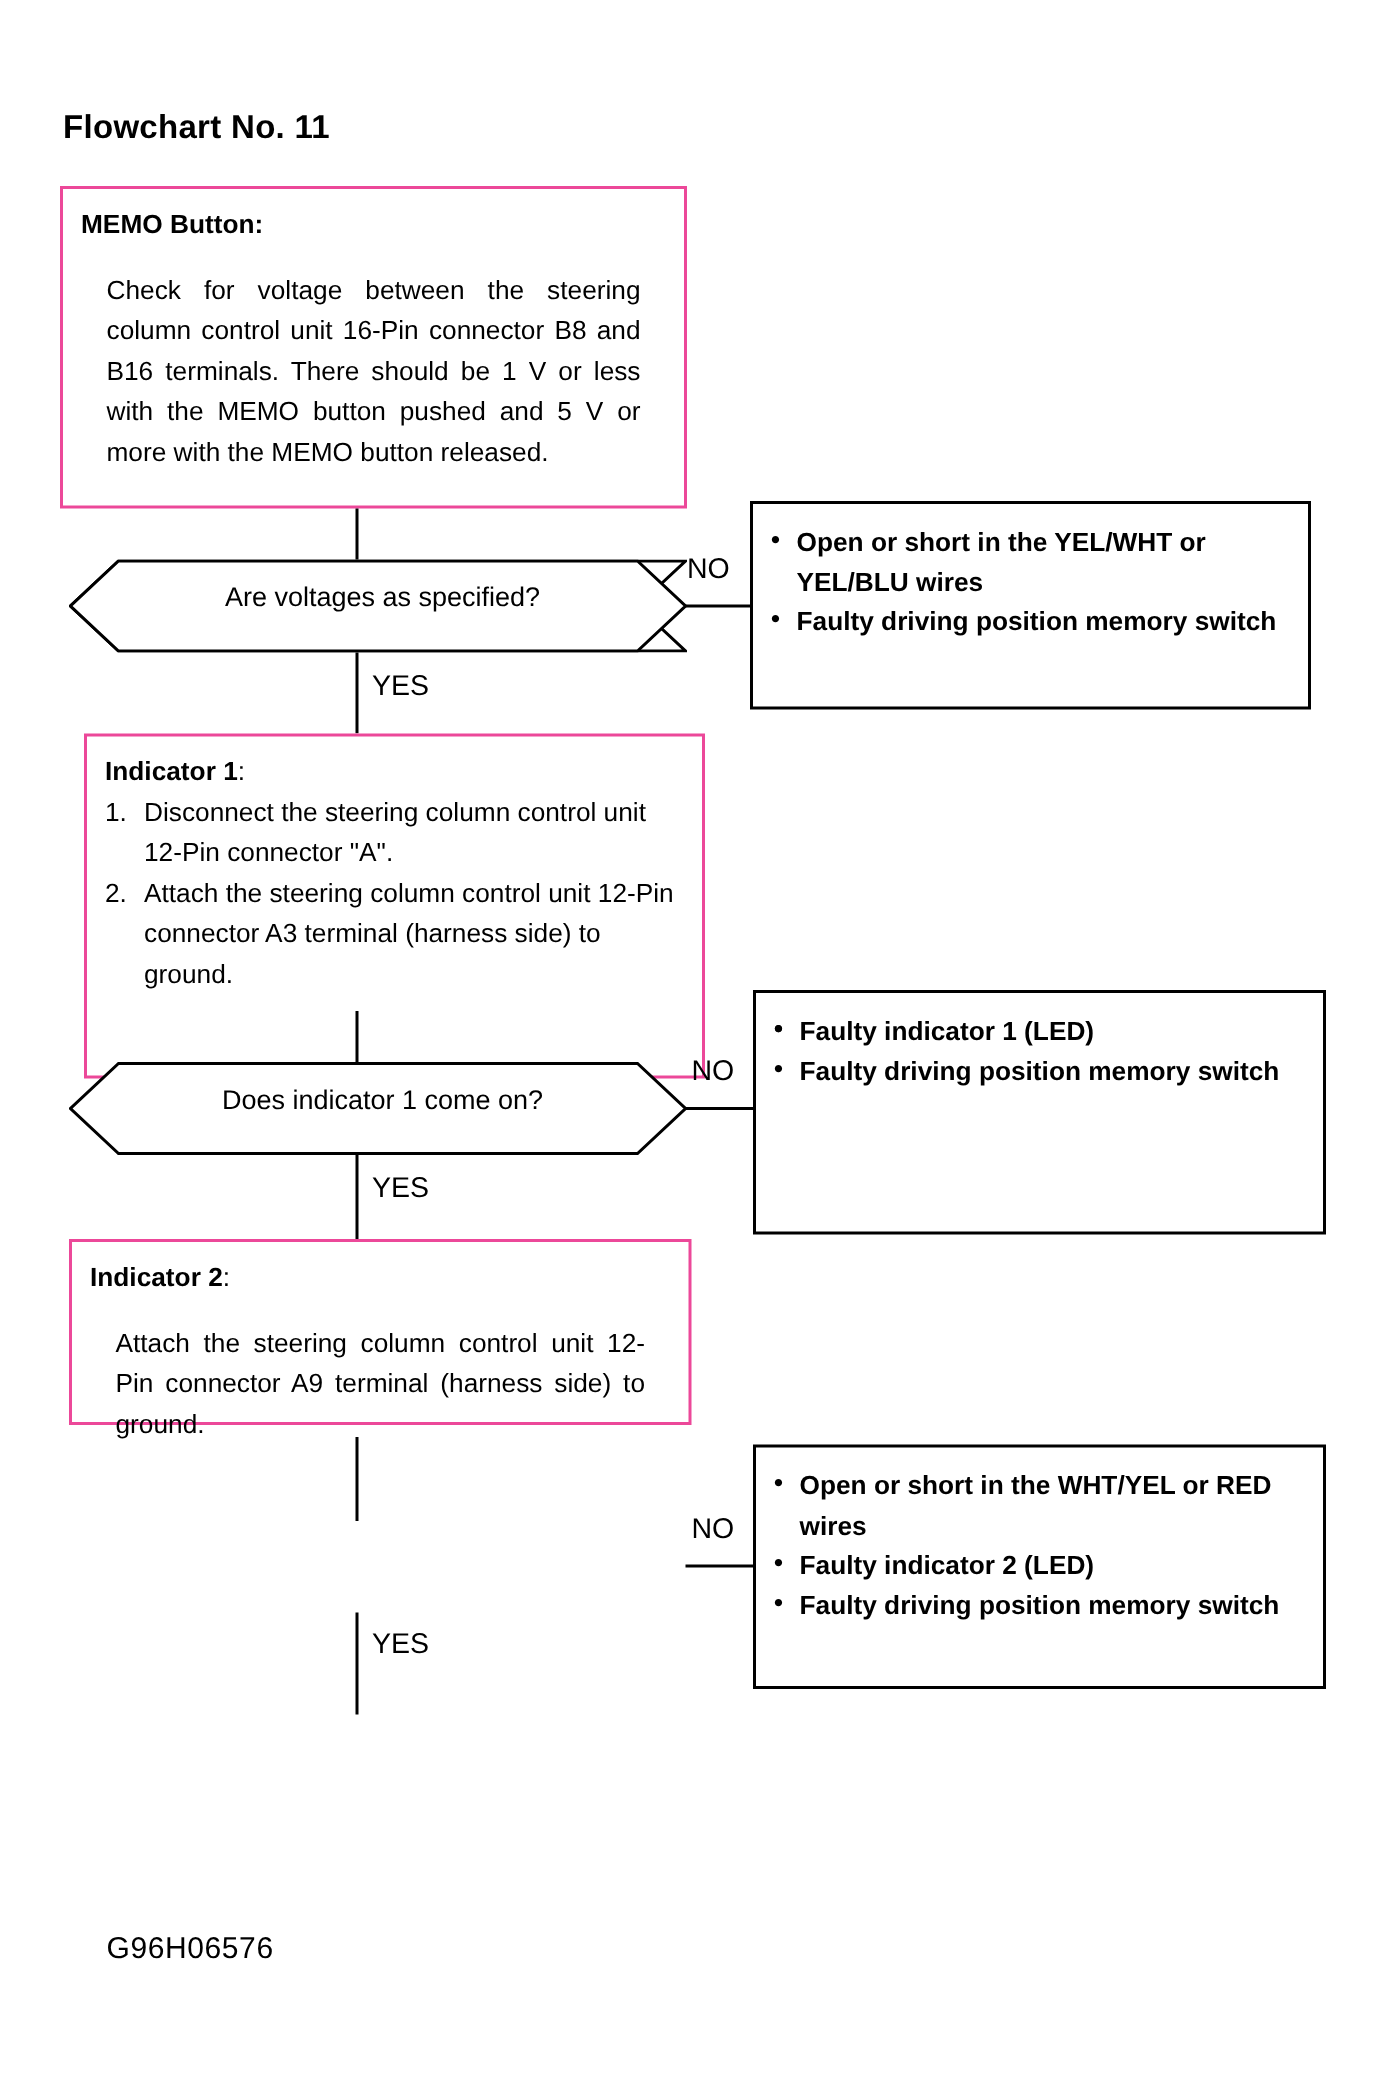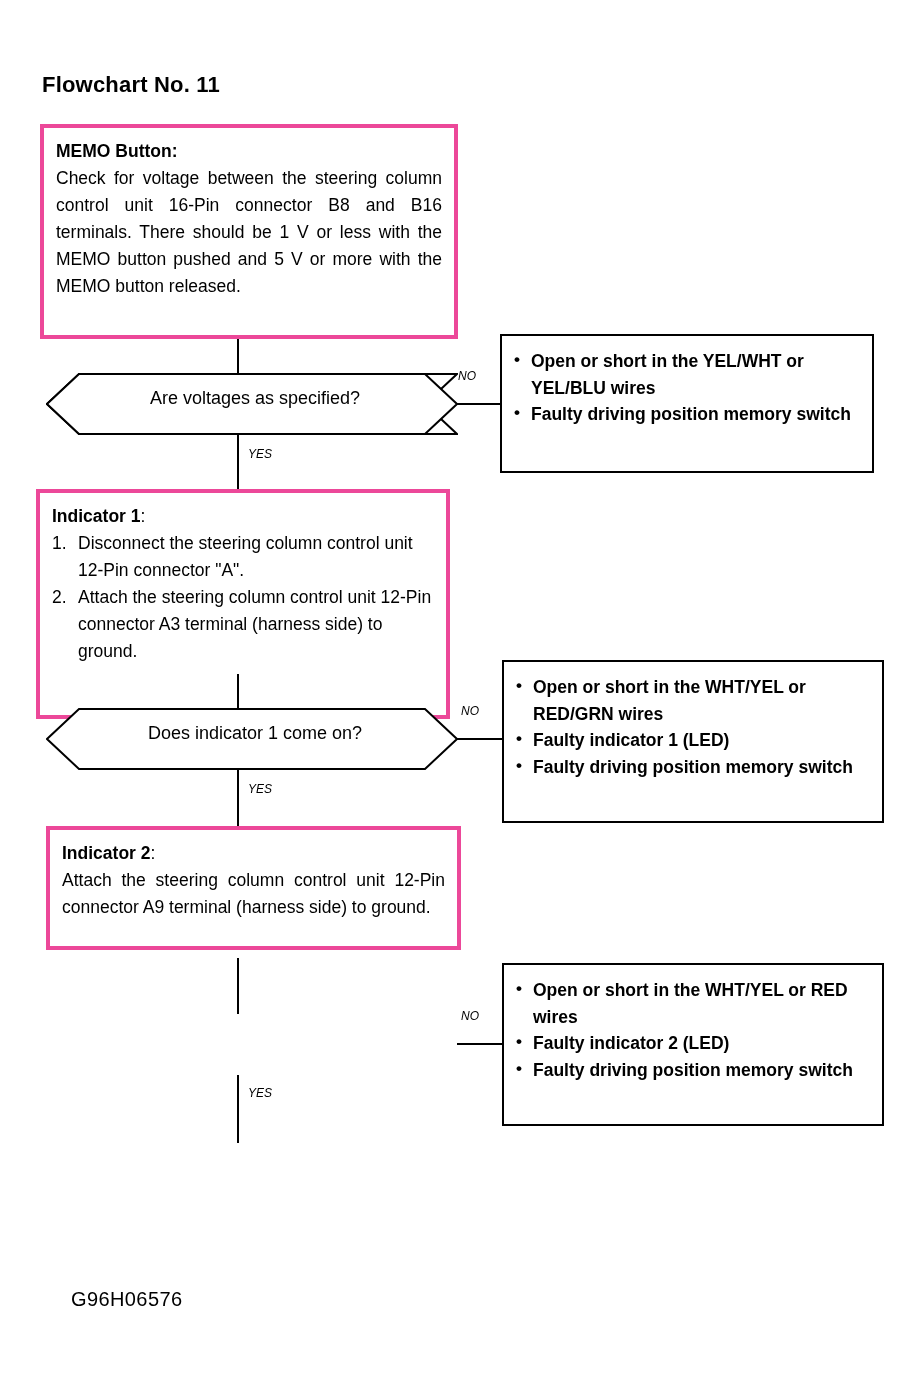--- a/index.html
+++ b/index.html
@@ -39,34 +39,34 @@
     font-size: 20px;
     font-weight: normal;
     letter-spacing: 0.4px;
     white-space: nowrap;
     margin-left: 29px;
   }
 
   
   .proc-box {
     position: absolute;
-    border: 4px solid #ec4899;
+    border: 2px solid #ec4899;
     background: #fff;
     box-sizing: border-box;
     padding: 10px 12px 8px 12px;
     font-size: 17.5px;
     line-height: 27px;
   }
   .proc-box .head {
     font-weight: bold;
     display: block;
   }
   .proc-box .head .plain { font-weight: normal; }
   .proc-box p {
-    margin: 0;
+    margin: 17px;
     text-align: justify;
     text-align-last: left;
   }
   .proc-box.bold-body { font-weight: bold; }
   .proc-box.bold-body p { text-align: justify; text-align-last: left; }
 
   
   .num-list { margin: 0; padding: 0; list-style: none; }
   .num-list li {
     position: relative;
@@ -135,23 +135,22 @@
     width: 2px;
     background: #000;
   }
   .hline {
     position: absolute;
     height: 2px;
     background: #000;
   }
   .branch-label {
     position: absolute;
-    font-size: 12px;
+    font-size: 19px;
     white-space: nowrap;
-    font-style: italic;
   }
 </style>
 </head>
 <body>
 
 <div id="page">
 
   <div class="chart-title">Flowchart No. 11</div>
 
   <div class="proc-box" style="left:40px; top:124px; width:418px; height:215px;">
@@ -177,21 +176,21 @@
   <div class="vline" style="left:237px; top:435px; height:54px;"></div>
   <div class="branch-label" style="left:248px; top:447px;">YES</div>
 
   <div class="outcome-box" style="left:500px; top:334px; width:374px; height:139px;">
     <ul>
       <li><span class="bullet">•</span><span>Open or short in the YEL/WHT or YEL/BLU wires</span></li>
       <li><span class="bullet">•</span><span>Faulty driving position memory switch</span></li>
     </ul>
   </div>
 
-  <div class="proc-box" style="left:36px; top:489px; width:414px; height:230px;">
+  <div class="proc-box" style="left:56px; top:489px; width:414px; height:230px;">
     <span class="head"><span>Indicator 1</span><span class="plain">:</span></span>
     <ul class="num-list">
       <li><span class="num">1.</span><span>Disconnect the steering column control unit 12-Pin connector "A".</span></li>
       <li><span class="num">2.</span><span>Attach the steering column control unit 12-Pin connector A3 terminal (harness side) to ground.</span></li>
     </ul>
   </div>
 
   <div class="vline" style="left:237px; top:674px; height:34px;"></div>
 
   <div class="decision" style="left:46px; top:708px; width:412px; height:62px;">
@@ -204,21 +203,21 @@
   </div>
 
   <div class="hline" style="left:457px; top:738px; width:47px;"></div>
   <div class="branch-label" style="left:461px; top:704px;">NO</div>
 
   <div class="vline" style="left:237px; top:770px; height:56px;"></div>
   <div class="branch-label" style="left:248px; top:782px;">YES</div>
 
   <div class="outcome-box" style="left:502px; top:660px; width:382px; height:163px;">
     <ul>
-      <li><span class="bullet">•</span><span>Open or short in the WHT/YEL or RED/GRN wires</span></li>
+      <li><span class="bullet">•</span></li>
       <li><span class="bullet">•</span><span>Faulty indicator 1 (LED)</span></li>
       <li><span class="bullet">•</span><span>Faulty driving position memory switch</span></li>
     </ul>
   </div>
 
   <div class="proc-box" style="left:46px; top:826px; width:415px; height:124px;">
     <span class="head"><span>Indicator 2</span><span class="plain">:</span></span>
     <p>Attach the steering column control unit 12-Pin connector A9 terminal (harness side) to ground.</p>
   </div>
 

